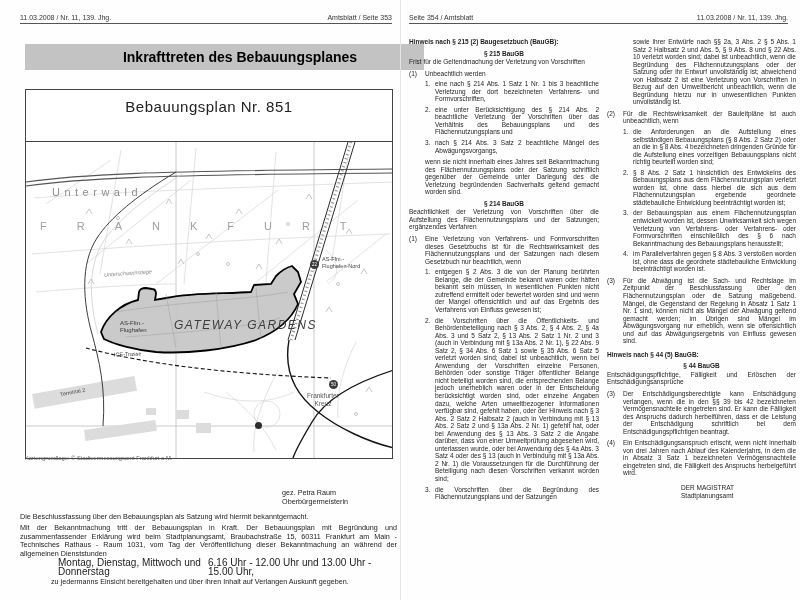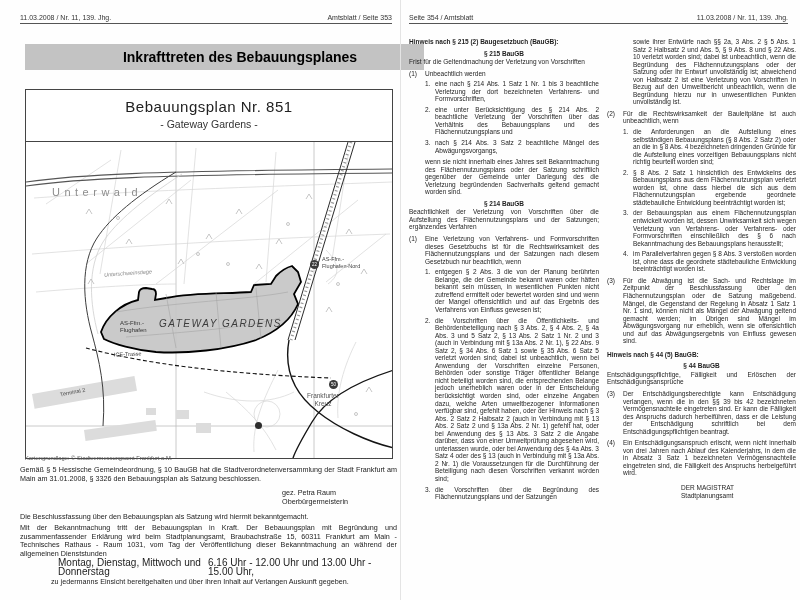--- a/index.html
+++ b/index.html
@@ -23,21 +23,21 @@
   .map-title .t1{font-size:15px;color:#222;letter-spacing:.5px;}
   .map-title .t2{font-size:10.5px;color:#333;margin-top:3px;}
   .map-area{position:relative;width:100%;height:316px;overflow:hidden;}
   .map-area svg{position:absolute;left:0;top:0;}
   .ml{position:absolute;color:#555;white-space:nowrap;}
   .ml-unterwald{left:26px;top:44px;font-size:11px;letter-spacing:4.5px;color:#8d8d8d;}
   .ml-frankfurt{left:14px;top:78px;font-size:11px;letter-spacing:30px;color:#a0a0a0;}
   .ml-untersch{left:78px;top:128px;font-size:5.5px;font-style:italic;color:#8a8a8a;transform:rotate(-4deg);}
   .ml-asnord{left:296px;top:114px;font-size:5.5px;color:#444;line-height:6.5px;}
   .ml-asflug{left:94px;top:178px;font-size:6px;color:#333;line-height:7px;}
-  .ml-gateway{left:133px;top:176px;font-size:10px;font-style:italic;letter-spacing:1.5px;color:#3c3c3c;}
+  .ml-gateway{left:148px;top:176px;font-size:12px;font-style:italic;letter-spacing:1.5px;color:#3c3c3c;}
   .ml-ice{left:88px;top:209px;font-size:5.5px;color:#333;transform:rotate(-2deg);}
   .ml-terminal{left:34px;top:247px;font-size:5.5px;color:#4a4a4a;transform:rotate(-11deg);}
   .ml-kreuz{left:281px;top:250px;font-size:6.5px;color:#555;line-height:8px;text-align:center;}
   .badge{position:absolute;width:9px;height:9px;border-radius:50%;background:#3a3a3a;color:#fff;
          font-size:4.5px;line-height:9px;text-align:center;}
   .badge-22{left:284px;top:118px;}
   .badge-50{left:303px;top:238px;}
   .map-dot{position:absolute;left:229px;top:280px;width:7px;height:7px;border-radius:50%;background:#2e2e2e;}
   .map-caption{position:absolute;left:25px;top:455px;font-size:5.8px;color:#555;}
 
@@ -77,21 +77,20 @@
     <div class="pg-head">
       <span>11.03.2008 / Nr. 11, 139. Jhg.</span>
       <span>Amtsblatt / Seite 353</span>
     </div>
 
     <div class="banner">Inkrafttreten des Bebauungsplanes</div>
 
     <div class="map-box">
       <div class="map-title">
         <div class="t1">Bebauungsplan Nr. 851</div>
-        <div class="t2">- Gateway Gardens -</div>
       </div>
       <div class="map-area">
         <svg width="368" height="316" viewBox="0 0 368 316">
 
           <path d="M150,0 V316 M288,0 V316 M0,284 H368" stroke="#bdbdbd" stroke-width="0.8" fill="none"></path>
 
           <g stroke="#d6d6d6" stroke-width="0.7" fill="none">
             <path d="M20,62 L85,18 M60,122 L165,38 M130,142 L252,48 M228,142 L332,58 M300,140 L360,92"></path>
             <path d="M95,8 L74,132 M170,6 L158,142 M250,10 L240,140 M322,14 L306,118"></path>
             <path d="M8,56 C120,48 260,44 366,40 M6,112 C130,102 250,96 364,92"></path>
@@ -141,36 +140,36 @@
                      M335,132 l3,-5 l3,5 M152,122 l3,-5 l3,5 M300,170 l3,-5 l3,5 M340,250 l3,-5 l3,5"></path>
             <circle cx="92" cy="76" r="1.5"></circle>
               <circle cx="172" cy="112" r="1.5"></circle>
               <circle cx="262" cy="82" r="1.5"></circle>
             <circle cx="312" cy="142" r="1.5"></circle>
               <circle cx="202" cy="122" r="1.5"></circle>
               <circle cx="330" cy="272" r="1.5"></circle>
           </g>
         </svg>
         <span class="ml ml-unterwald">Unterwald</span>
+        <span class="ml ml-frankfurt">FRANKFURT</span>
         <span class="ml ml-untersch">Unterschweinstiege</span>
         <span class="ml ml-asnord"><span>AS-Ffm.-</span><br><span>Flughafen-Nord</span></span>
         <span class="ml ml-asflug"><span>AS-Ffm.-</span><br><span>Flughafen</span></span>
         <span class="ml ml-gateway">GATEWAY GARDENS</span>
         <span class="ml ml-ice">ICE-Trasse</span>
         <span class="ml ml-terminal">Terminal 2</span>
         <span class="ml ml-kreuz"><span>Frankfurter</span><br><span>Kreuz</span></span>
         <span class="badge badge-22">22</span>
         <span class="badge badge-50">50</span>
         <span class="map-dot"></span>
       </div>
     </div>
 
     <div class="map-caption">Kartengrundlage: © Stadtvermessungsamt Frankfurt a.M.</div>
 
-    <div class="lp-body lp-p1">Gemäß § 5 Hessische Gemeindeordnung, § 10 BauGB hat die Stadtverordnetenversammlung der Stadt Frankfurt am Main am 31.01.2008, § 3326 den Bebauungsplan als Satzung beschlossen.</div>
     <div class="lp-sign">
       <div>gez. Petra Raum</div>
       <div>Oberbürgermeisterin</div>
     </div>
     <div class="lp-body lp-p2">Die Beschlussfassung über den Bebauungsplan als Satzung wird hiermit bekanntgemacht.</div>
     <div class="lp-body lp-p3">Mit der Bekanntmachung tritt der Bebauungsplan in Kraft. Der Bebauungsplan mit Begründung und zusammenfassender Erklärung wird beim Stadtplanungsamt, Braubachstraße 15, 60311 Frankfurt am Main - Technisches Rathaus - Raum 1031, vom Tag der Veröffentlichung dieser Bekanntmachung an während der allgemeinen Dienststunden</div>
     <div class="lp-hours">
       <div class="row">
         <span class="days">Montag, Dienstag, Mittwoch und Donnerstag</span>
         <span class="times">6.16 Uhr - 12.00 Uhr und 13.00 Uhr - 15.00 Uhr,</span>

